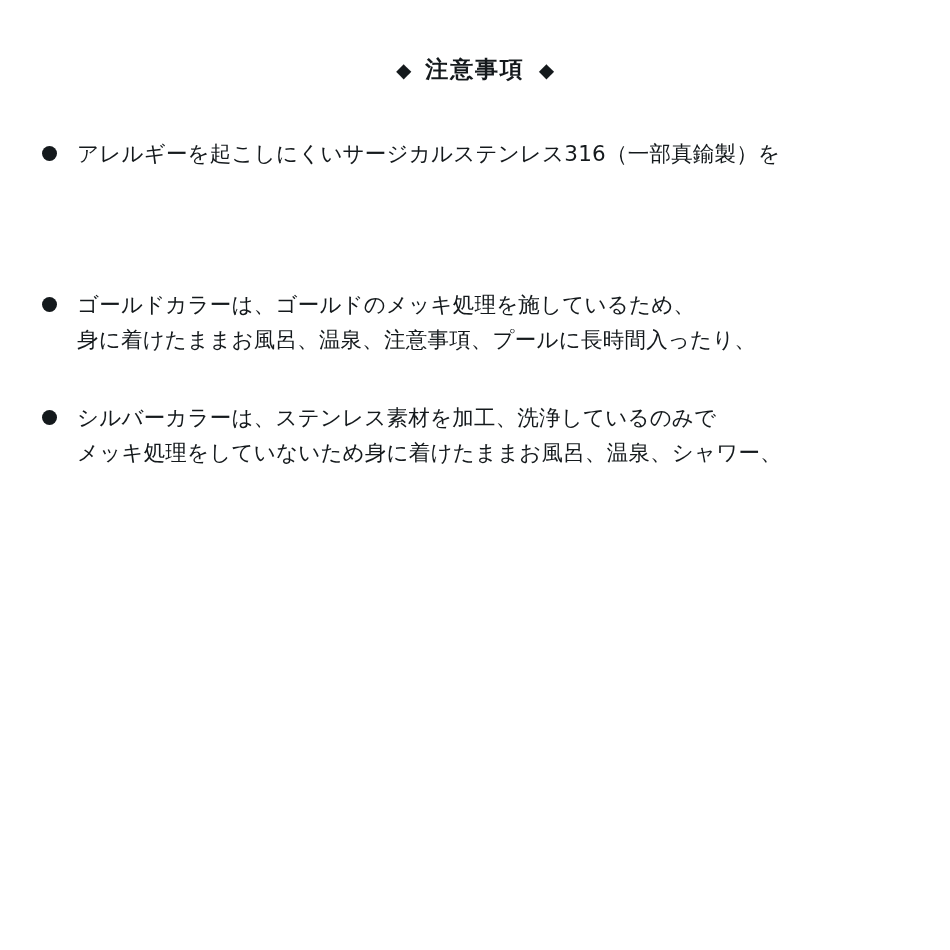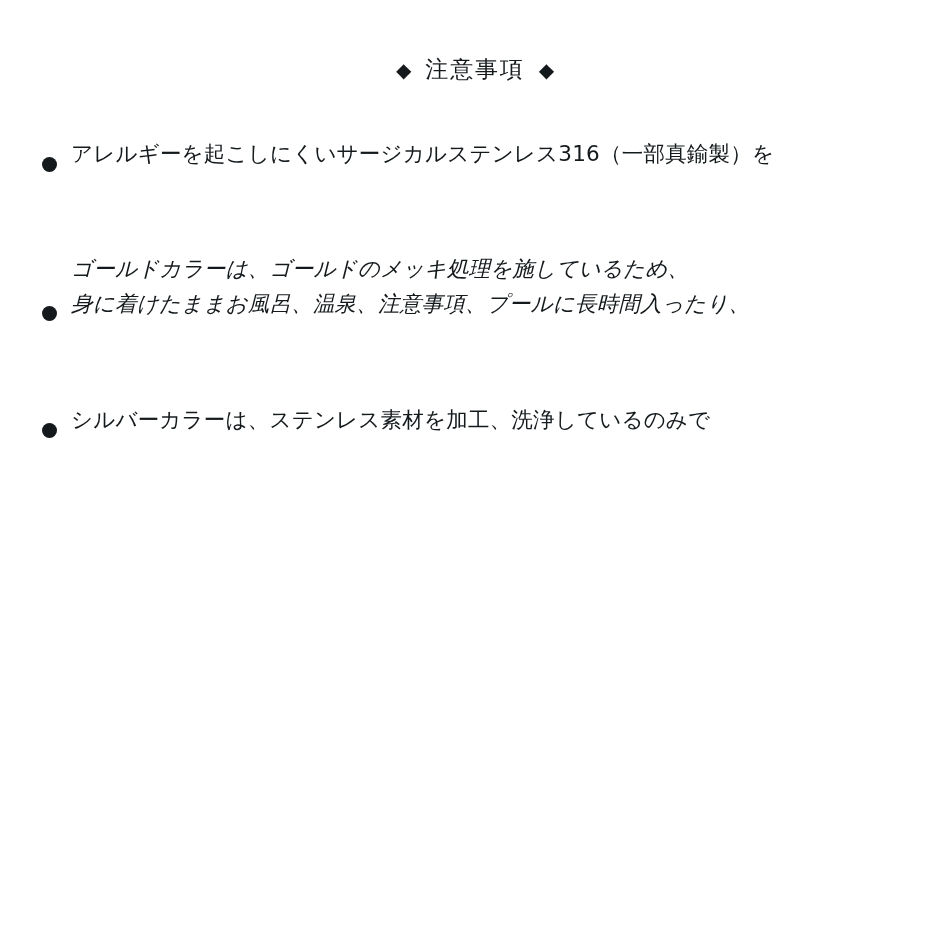--- a/index.html
+++ b/index.html
@@ -28,37 +28,37 @@
     margin-top: 58px;
     margin-bottom: 0;
   }
   .diamond {
     font-size: 20px;
     line-height: 1;
     color: #14191c;
   }
   .title-text {
     font-size: 23px;
-    font-weight: normal;
+    font-weight: bold;
     letter-spacing: 0.08em;
     color: #14191c;
     line-height: 1;
   }
   .notes {
     margin: 0;
     padding: 0 48px 0 42px;
   }
   .note {
     display: flex;
-    align-items: flex-end;
-    gap: 14px;
+    align-items: flex-start;
+    gap: 20px;
   }
   .note-1 { margin-top: 56px; }
-  .note-2 { margin-top: 80px; font-style: italic; }
-  .note-3 { margin-top: 82px; }
+  .note-2 { margin-top: 116px; }
+  .note-3 { margin-top: 44px; }
   .bullet {
     flex: 0 0 auto;
     width: 15px;
     height: 15px;
     border-radius: 50%;
     background: #14191c;
     margin-top: 9px;
   }
   .note-body {
     flex: 1 1 auto;
@@ -96,17 +96,18 @@
       <div class="note-body">
         <div class="line">ゴールドカラーは、ゴールドのメッキ処理を施しているため、</div>
         <div class="line">身に着けたままお風呂、温泉、注意事項、プールに長時間入ったり、</div>
       </div>
     </div>
 
     <div class="note note-3">
       <span class="bullet"></span>
       <div class="note-body">
         <div class="line">シルバーカラーは、ステンレス素材を加工、洗浄しているのみで</div>
+        <div class="line">メッキ処理をしていないため身に着けたままお風呂、温泉、シャワー、</div>
       </div>
     </div>
 
   </div>
 </div>
 
 </body></html>

